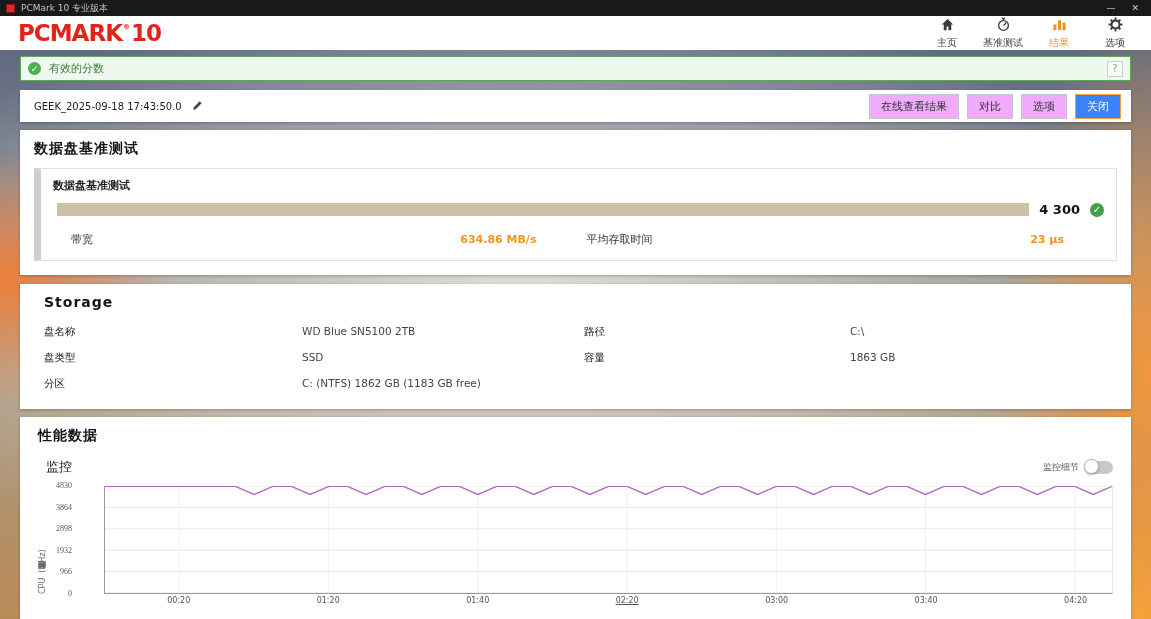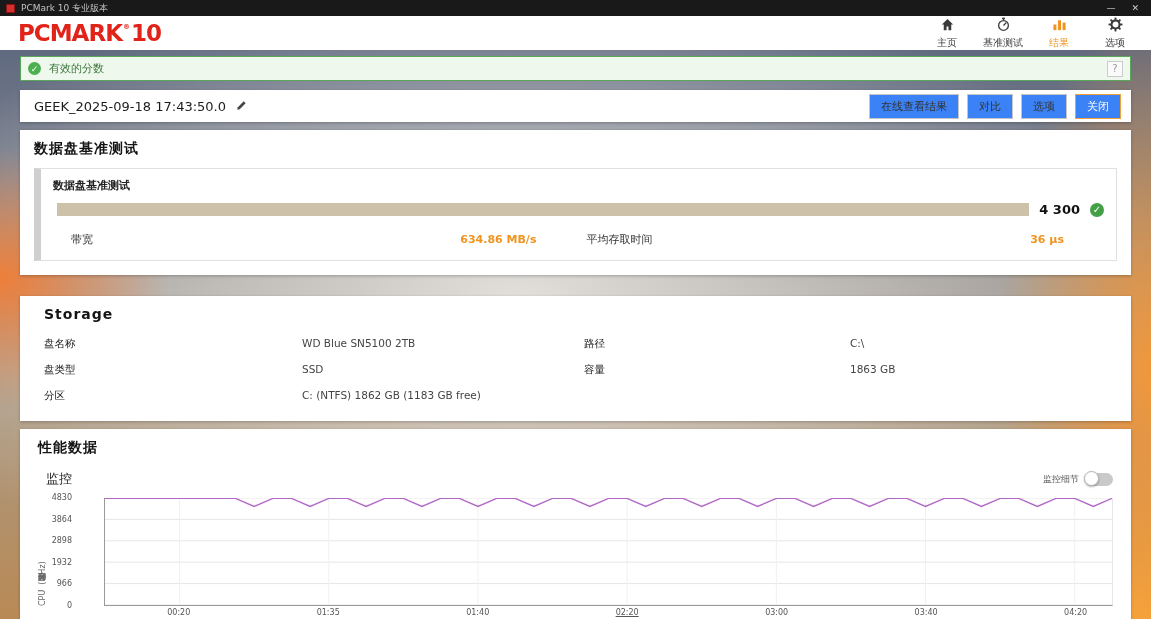--- a/index.html
+++ b/index.html
@@ -35,27 +35,27 @@
   .card { background:#fff; box-shadow:0 1px 3px rgba(0,0,0,.25); }
   
   .banner { height:25px; background:#eff8ec; border:1px solid #5aa75a; display:flex;
     align-items:center; gap:8px; padding:0 7px; font-size:11px; color:#3c763d; margin-bottom:9px; }
   .banner-check { width:13px; height:13px; border-radius:50%; background:#4caf50; color:#fff;
     font-size:9px; display:flex; align-items:center; justify-content:center; flex:0 0 auto; }
   .banner-help { margin-left:auto; width:16px; height:16px; border:1px solid #ccc; background:#fafafa;
     color:#999; font-size:10px; display:flex; align-items:center; justify-content:center; cursor:pointer; }
   
   .result-bar { height:32px; display:flex; align-items:center; padding:0 10px 0 14px; margin-bottom:8px; }
-  .result-title { font-size:13px; color:#1c1c1c; }
+  .result-title { font-size:10px; color:#1c1c1c; }
   .edit-btn { margin-left:9px; cursor:pointer; display:flex; align-items:center; }
   .result-buttons { margin-left:auto; display:flex; gap:8px; align-items:center; }
-  .btn { font-size:11px; padding:4px 11px; border:1px solid #c5c5c5; background:#3b82f6; color:#333; cursor:pointer; }
+  .btn { font-size:11px; padding:4px 11px; border:1px solid #c5c5c5; background:#f0abfc; color:#333; cursor:pointer; }
   .btn.primary { background:#3b82f6; border-color:#f3a034; color:#fff; }
   
-  .bench-card { padding:10px 14px 14px; margin-bottom:21px; }
+  .bench-card { padding:10px 14px 14px; margin-bottom:9px; }
   .section-h { font-size:14px; font-weight:bold; color:#141414; letter-spacing:1px; }
   .bench-inner { margin-top:10px; border:1px solid #e0e0e0; border-left:7px solid #cfcfcf; padding:9px 12px 13px; }
   .bench-inner-title { font-size:11px; font-weight:bold; color:#222; }
   .score-row { display:flex; align-items:center; gap:10px; margin-top:9px; padding-left:4px; }
   .score-bar-track { flex:1; height:13px; background:#e9e3d7; }
   .score-bar-fill { height:100%; width:100%; background:#cdc1a9; }
   .score-val { font-size:13px; font-weight:bold; color:#111; }
   .score-check { width:14px; height:14px; border-radius:50%; background:#43a047; color:#fff;
     font-size:10px; display:flex; align-items:center; justify-content:center; }
   .metrics-row { display:flex; margin-top:15px; font-size:11px; color:#333; }
@@ -75,21 +75,21 @@
   .monitor-title { font-size:13px; color:#222; }
   .toggle-group { display:flex; align-items:center; gap:6px; font-size:9px; color:#555; }
   .detail-toggle { margin-left:auto; }
   .switch { width:28px; height:13px; border-radius:7px; background:#c9c9c9; position:relative; cursor:pointer; flex:0 0 auto; }
   .switch .knob { position:absolute; width:15px; height:15px; border-radius:50%; background:#fff;
     border:1px solid #b5b5b5; top:-2px; left:-1px; box-shadow:0 1px 2px rgba(0,0,0,.3); }
   
   .chart-wrap { display:flex; margin-top:10px; }
   .ylab { writing-mode:vertical-rl; transform:rotate(180deg); font-size:8px; color:#666;
     height:108px; display:flex; align-items:center; }
-  .ytick-col { position:relative; width:27px; height:108px; font-size:8px; color:#555; }
+  .ytick-col { position:relative; width:27px; height:108px; font-size:8px; color:#555;font-family:Liberation Serif, serif; }
   .ytick-col span { position:absolute; right:4px; transform:translateY(-50%); line-height:1; }
   .plot-col { flex:1;margin-left:28px; }
   .plot { position:relative; height:108px; border-left:1px solid #9a9a9a; border-bottom:1px solid #9a9a9a;
     border-right:1px solid #e6e6e6; background:#fff; }
   .plot svg { display:block; width:100%; height:100%; }
   .xtick-row { position:relative; height:13px; margin-top:2px; font-size:8px; color:#555; }
   .xtick-row span { position:absolute; top:0; transform:translateX(-50%); line-height:1.2; }
 </style>
 </head>
 <body>
@@ -186,21 +186,21 @@
         <span class="score-val">4 300</span>
         <span class="score-check">✓</span>
       </div>
       <div class="metrics-row">
         <div class="metric left">
           <span>带宽</span>
           <span class="metric-val">634.86 MB/s</span>
         </div>
         <div class="metric right">
           <span>平均存取时间</span>
-          <span class="metric-val">36 µs</span>
+          <span class="metric-val">23 µs</span>
         </div>
       </div>
     </div>
   </div>
 
   <div class="card storage-card">
     <div class="section-h">Storage</div>
     <div class="storage-grid">
       <div class="srow">
         <span class="s-label">盘名称</span>
@@ -259,21 +259,21 @@
               <line x1="370.3703703703703" y1="0" x2="370.3703703703703" y2="108" stroke="#f0f0f0" stroke-width="1" vector-effect="non-scaling-stroke"></line>
               <line x1="518.5185185185185" y1="0" x2="518.5185185185185" y2="108" stroke="#f0f0f0" stroke-width="1" vector-effect="non-scaling-stroke"></line>
               <line x1="666.6666666666666" y1="0" x2="666.6666666666666" y2="108" stroke="#f0f0f0" stroke-width="1" vector-effect="non-scaling-stroke"></line>
               <line x1="814.8148148148148" y1="0" x2="814.8148148148148" y2="108" stroke="#f0f0f0" stroke-width="1" vector-effect="non-scaling-stroke"></line>
               <line x1="962.9629629629629" y1="0" x2="962.9629629629629" y2="108" stroke="#f0f0f0" stroke-width="1" vector-effect="non-scaling-stroke"></line>
               <polyline points="0.0,0.4 18.5,0.4 37.0,0.4 55.6,0.4 74.1,0.4 92.6,0.4 111.1,0.4 129.6,0.4 148.1,8.5 166.7,0.4 185.2,0.4 203.7,8.5 222.2,0.4 240.7,0.4 259.3,8.5 277.8,0.4 296.3,0.4 314.8,8.5 333.3,0.4 351.9,0.4 370.4,8.5 388.9,0.4 407.4,0.4 425.9,8.5 444.4,0.4 463.0,0.4 481.5,8.5 500.0,0.4 518.5,0.4 537.0,8.5 555.6,0.4 574.1,0.4 592.6,8.5 611.1,0.4 629.6,0.4 648.1,8.5 666.7,0.4 685.2,0.4 703.7,8.5 722.2,0.4 740.7,0.4 759.3,8.5 777.8,0.4 796.3,0.4 814.8,8.5 833.3,0.4 851.9,0.4 870.4,8.5 888.9,0.4 907.4,0.4 925.9,8.5 944.4,0.4 963.0,0.4 981.5,8.5 1000.0,0.4" fill="none" stroke="#b266c8" stroke-width="1.3" vector-effect="non-scaling-stroke"></polyline>
             </svg>
         </div>
         <div class="xtick-row">
             <span style="left: 7.40741%;">00:20</span>
-            <span style="left: 22.2222%;">01:35</span>
+            <span style="left: 22.2222%;">01:20</span>
             <span style="left: 37.037%;">01:40</span>
             <span style="left: 51.8519%; text-decoration: underline;">02:20</span>
             <span style="left: 66.6667%;">03:00</span>
             <span style="left: 81.4815%;">03:40</span>
             <span style="left: 96.2963%;">04:20</span>
           </div>
       </div>
     </div>
 
   </div>

